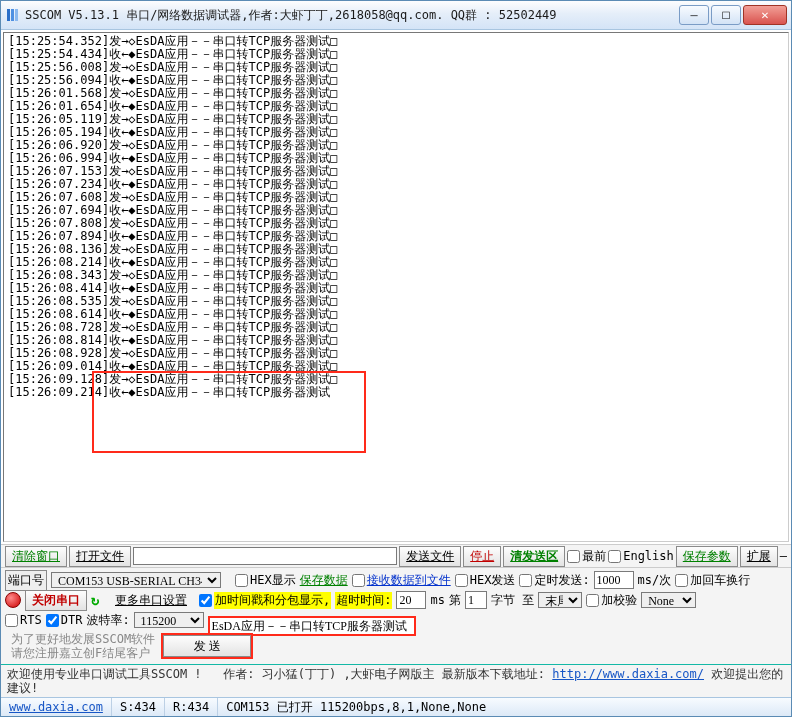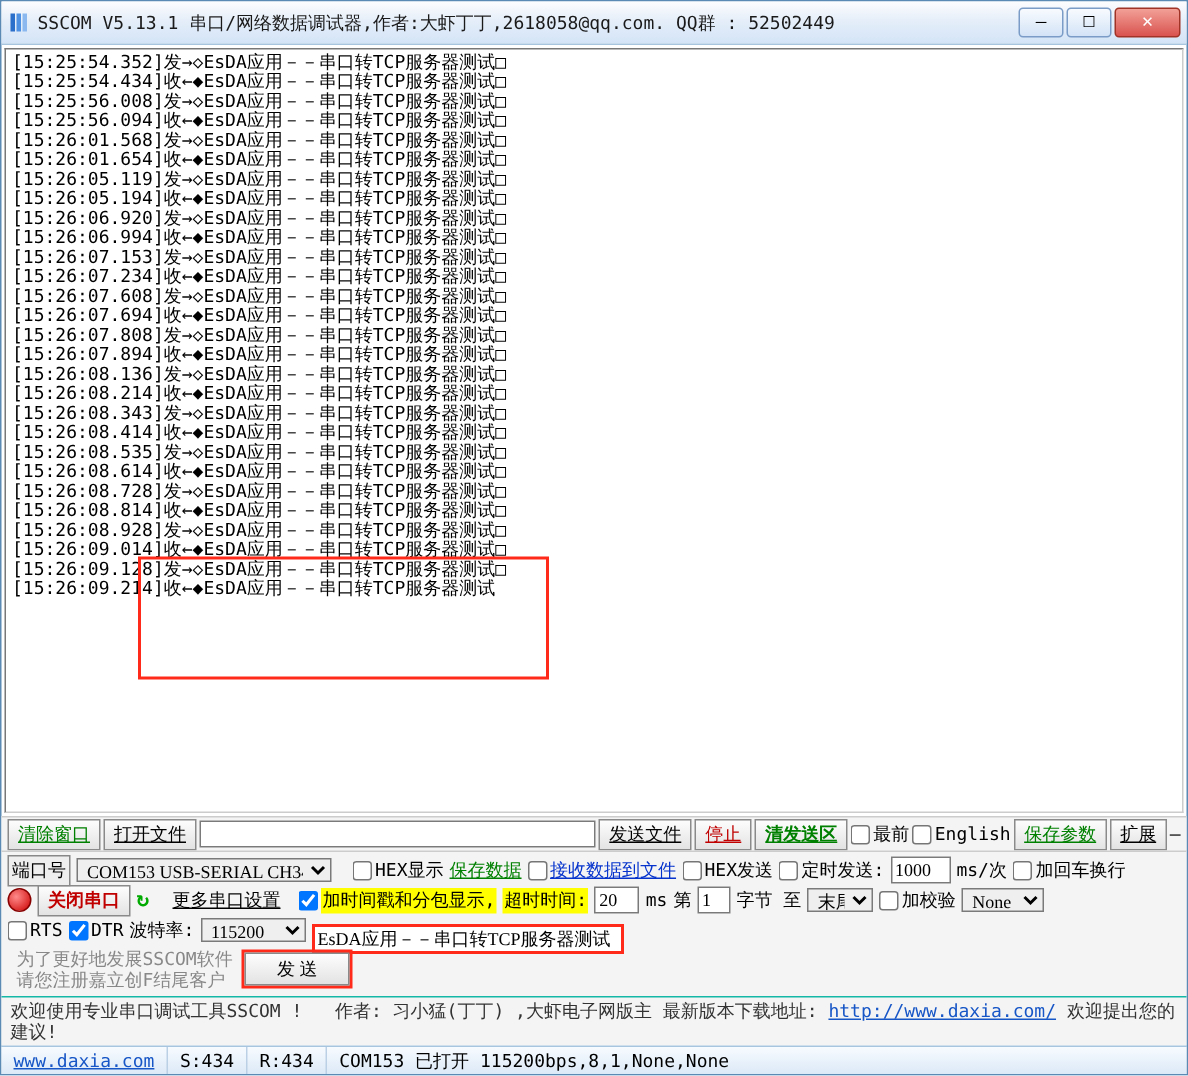--- a/index.html
+++ b/index.html
@@ -174,21 +174,21 @@
       <select style="width:70px"><option>115200</option></select>
       <input type="text" class="input-hl" style="width: 200px; margin-top: 12px;" value="EsDA应用－－串口转TCP服务器测试">
     </div>
 
     <div class="footer-note" style="display:flex;align-items:center;gap:6px">
       <div style="color:#888">
         <div>为了更好地发展SSCOM软件</div>
         <div>请您注册嘉立创F结尾客户</div>
       </div>
       <span class="send-hl">
-        <button class="btn" style="width:70px;height:22px">发  送</button>
+        <button class="btn" style="width:88px;height:22px">发  送</button>
       </span>
     </div>
   </div>
 
   <div class="footer-note" style="color:#333;border-top:1px solid #14b8a6">
     <span>欢迎使用专业串口调试工具SSCOM !</span>&nbsp;&nbsp;
     <span>作者: 习小猛(丁丁) ,大虾电子网版主    最新版本下载地址:</span>
     <a>http://www.daxia.com/</a>
     <span> 欢迎提出您的建议!</span>
   </div>

